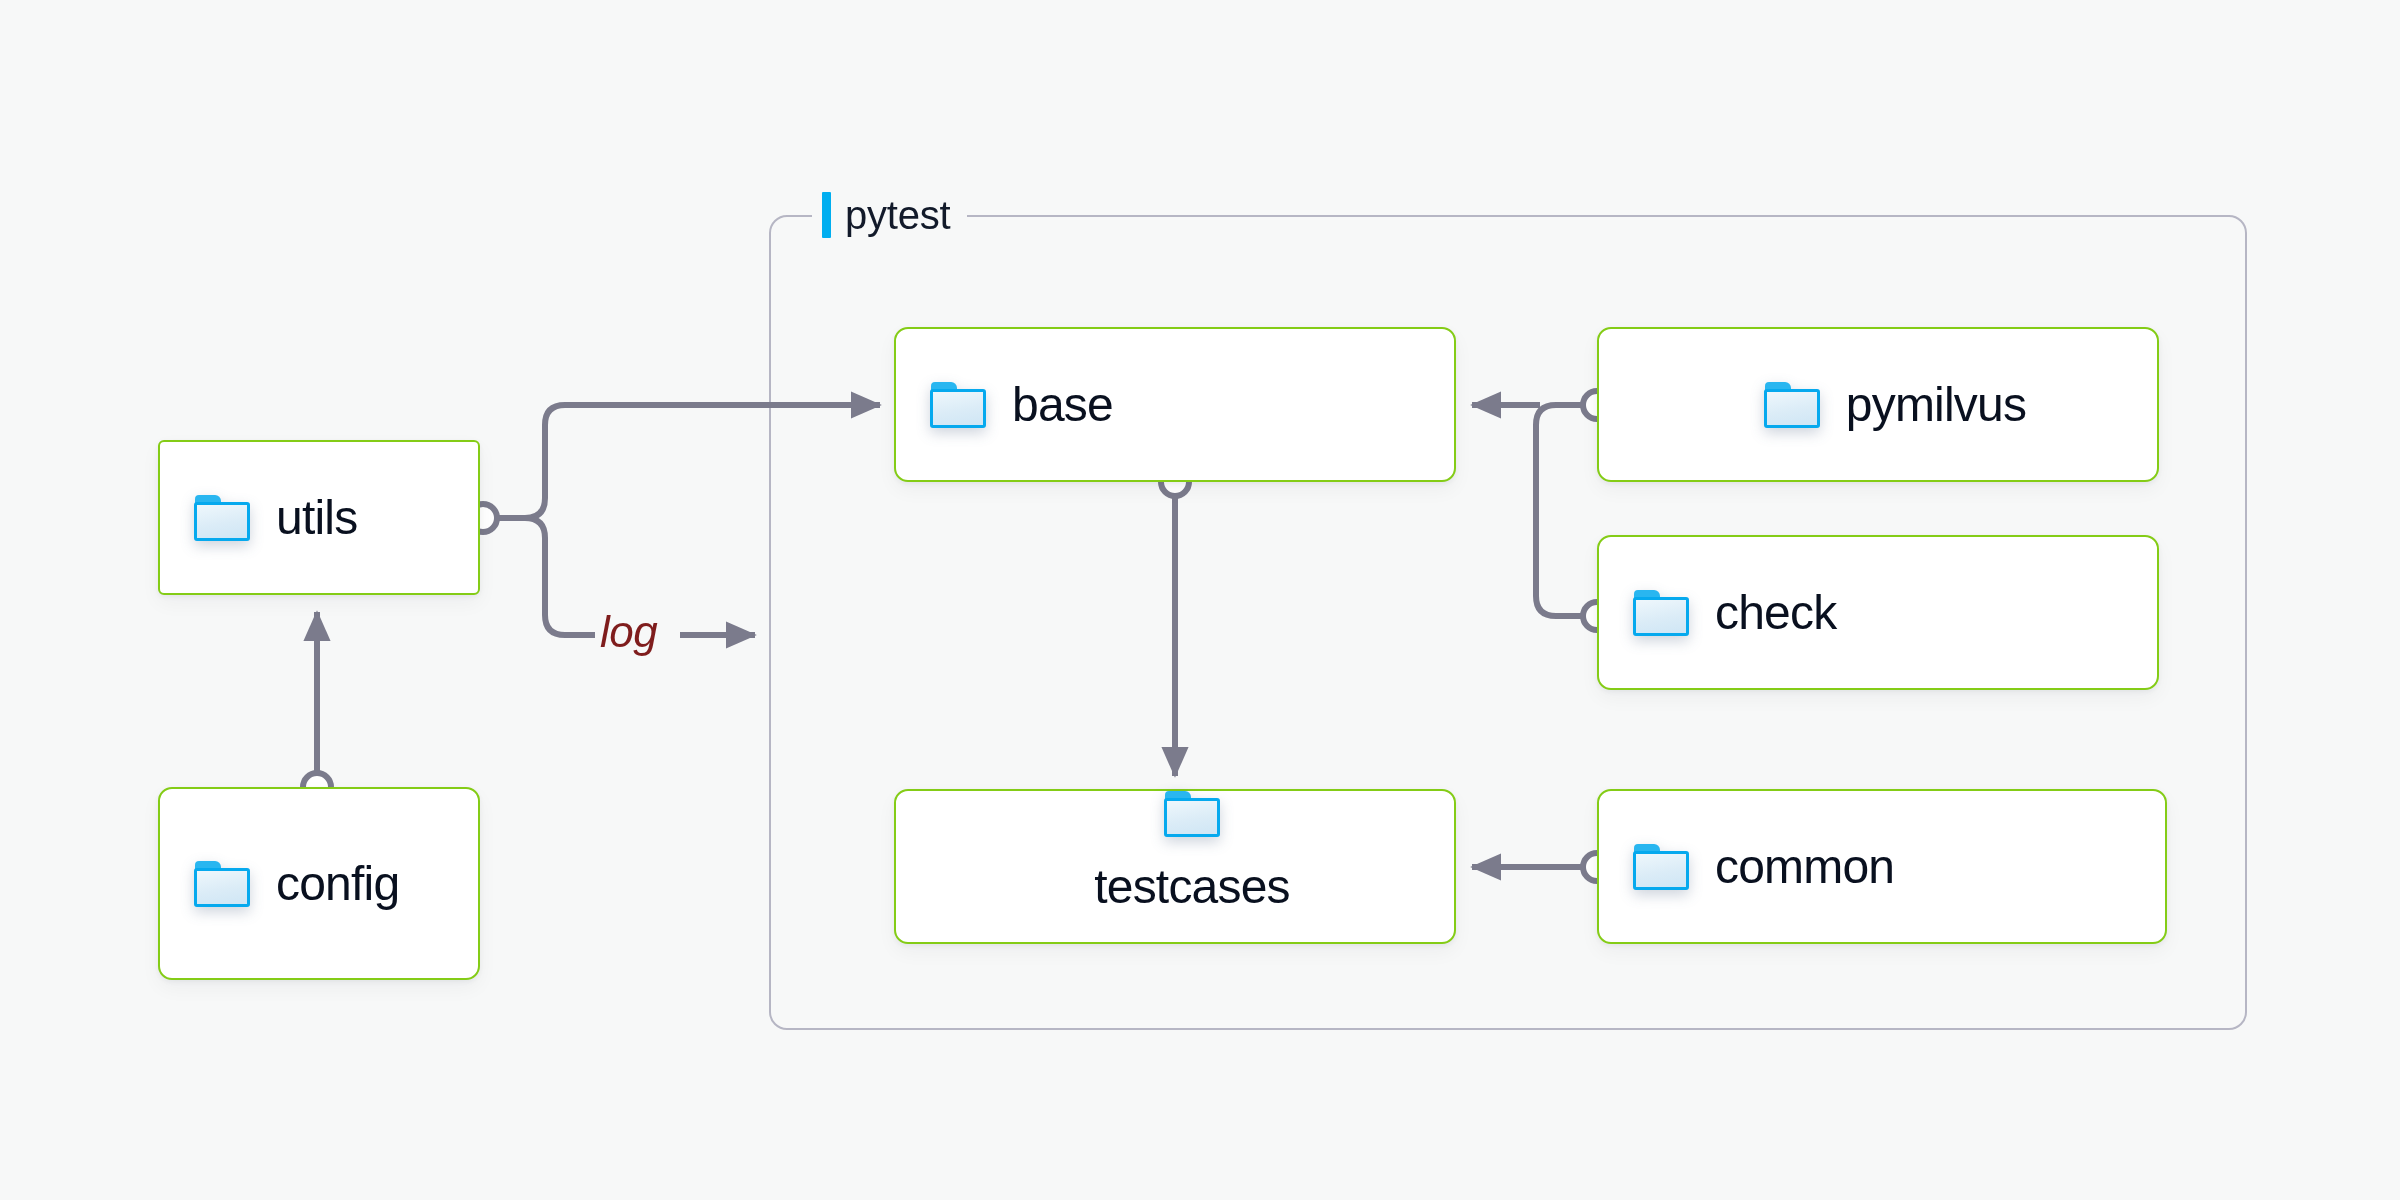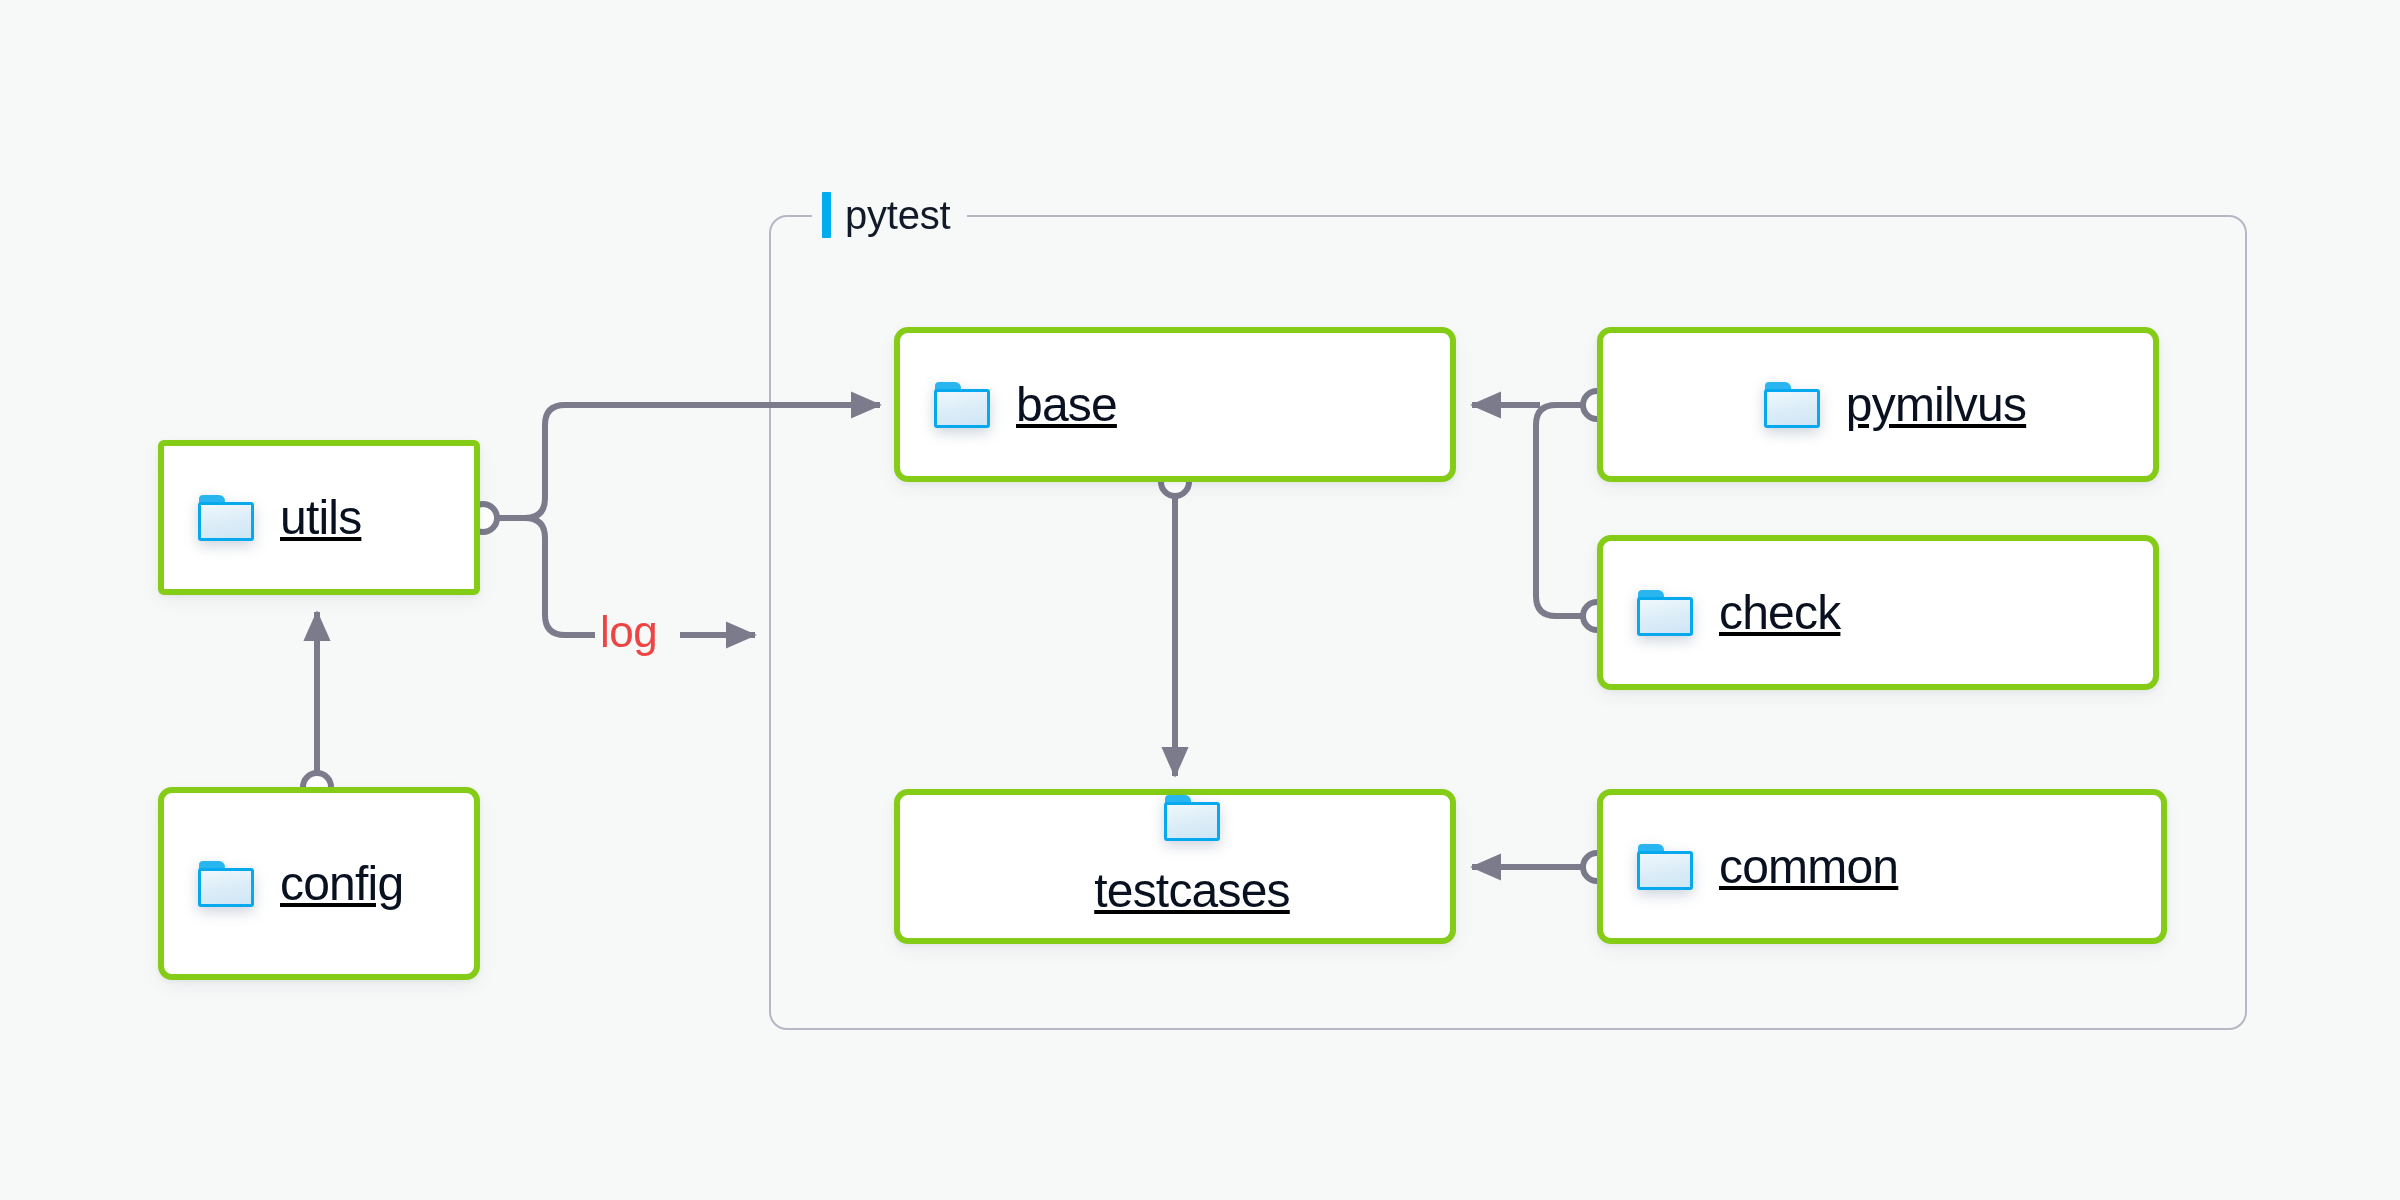--- a/index.html
+++ b/index.html
@@ -50,29 +50,28 @@
     letter-spacing: -0.2px;
     white-space: nowrap;
     line-height: 1;
   }
 
   
   .node {
     position: absolute;
     box-sizing: border-box;
     background: #ffffff;
-    border: 6px solid #84cc16;
+    border: 2px solid #84cc16;
     border-radius: 14px;
     box-shadow: 0 2px 5px rgba(24, 30, 50, 0.055),
                 0 8px 20px rgba(24, 30, 50, 0.045);
     display: flex;
     align-items: center;
     padding-left: 34px;
     gap: 26px;
-    text-decoration: underline;
   }
   .node-label {
     font-size: 48px;
     color: #09101f;
     letter-spacing: -0.8px;
     line-height: 1;
     white-space: nowrap;
   }
 
   
@@ -122,24 +121,25 @@
     stroke-linejoin: round;
   }
   .edge-dot {
     fill: #ffffff;
     stroke: #7b7b8c;
     stroke-width: 6;
   }
   .edge-label {
     position: absolute;
     font-size: 44px;
-    color: #ef4444;
+    color: #7f1d1d;
     letter-spacing: -0.5px;
     line-height: 1;
     white-space: nowrap;
+    font-style: italic;
   }
 </style>
 </head>
 <body>
 
 <div id="canvas">
 
   <div class="group-box" style="left:769px; top:215px; width:1478px; height:815px;"></div>
 
   <div class="group-label-wrap" style="left:812px; top:188px;">

